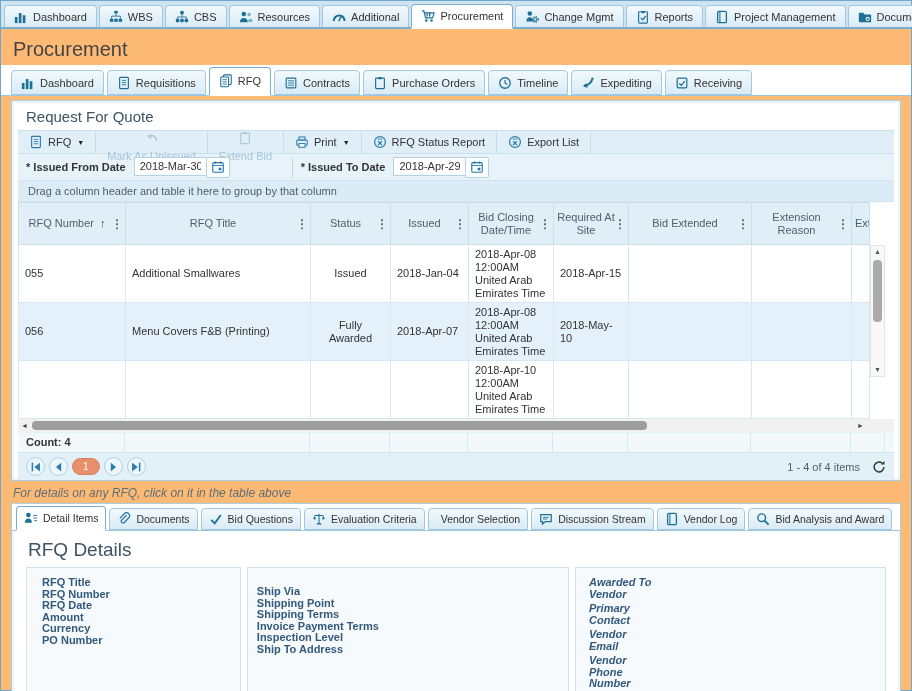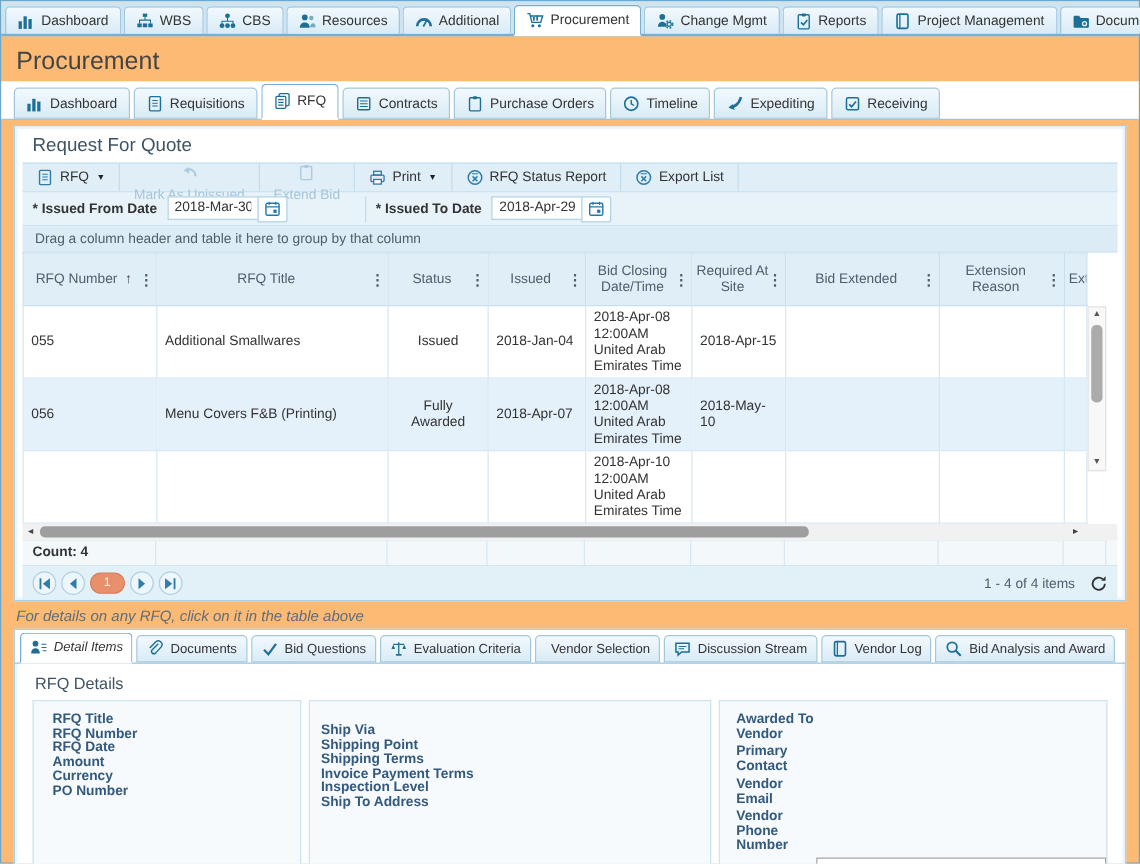--- a/index.html
+++ b/index.html
@@ -24,21 +24,21 @@
   .subnav { display:flex; align-items:flex-end; padding:0 0 0 10px; border-bottom:1px solid #9cc6de;
     height:31px; background:#fff; }
   .stab { display:flex; align-items:center; gap:5px; font-size:11px; color:#333;
     background:linear-gradient(#f2f9fd,#d9ebf6); border:1px solid #a3c8de;
     border-radius:4px 4px 0 0; padding:0 9px; margin-right:3px; height:25px; cursor:pointer; white-space:nowrap; }
   .stab .ic { display:flex; color:#1d6f96; }
   .stab.active { background:#fff; border-color:#79aed3; height:29px; margin-bottom:-1px;
     border-bottom:2px solid #fff; z-index:3; position:relative; }
   .subnav.small { padding-left:4px; height:27px; }
   .subnav.small .stab { font-size:10.5px; height:22px; padding:0 7px; }
-  .subnav.small .stab.active { height:25px;font-style:italic; }
+  .subnav.small .stab.active { height:25px; }
 
   
   .panel { margin:4px 10px 0 10px; border:1px solid #a9cfe4; box-shadow:inset 0 0 0 2px #eaf4fa; background:#fff; }
   .panel-heading { color:#3e5363; font-size:15px; padding:7px 0 5px 14px; }
 
   
   .toolbar { display:flex; align-items:stretch; background:#dfeef7; border-top:1px solid #c9e0ef;
     border-bottom:1px solid #c9e0ef; height:24px; margin:0 6px; }
   .tbtn { display:flex; gap:5px; align-items:center; font-size:11px; padding:0 11px;
     border-right:1px solid #c6ddec; color:#333; cursor:pointer; background:transparent; white-space:nowrap; }
@@ -98,28 +98,28 @@
     color:#2f7cab; display:flex; align-items:center; justify-content:center; cursor:pointer; }
   .pbadge { background:#e8906c; color:#fff; border-radius:9px; padding:2px 10px; font-size:10px;
     border:1px solid #d97f5e; cursor:pointer; }
   .prange { margin-left:auto; font-size:11px; color:#4e5e6a; display:flex; align-items:center; gap:12px; }
   .refresh { color:#333; display:flex; cursor:pointer; }
 
   .note { margin:5px 12px 2px 12px; font-style:italic; color:#5e6e79; font-size:12px; }
 
   
   .details-panel { height:241px; position:relative; overflow:hidden; margin-top:3px; }
-  .details-heading { font-size:13px; color:#3e5363; margin:8px 0 6px 16px; }
+  .details-heading { font-size:19px; color:#3e5363; margin:8px 0 6px 16px; }
   .fields-row { display:flex; gap:6px; margin:0 14px; height:152px; }
   .fieldbox { background:#f6fafc; border:1px solid #cfe3f0; }
   .fb1 { width:216px; padding:9px 0 0 15px; }
   .fb2 { width:324px; padding:18px 0 0 9px; }
   .fb3 { flex:1; padding:9px 0 0 13px; }
   .flabel { font-size:11px; font-weight:bold; color:#33597d; line-height:11.5px; }
-  .fb3 .flabel { width:64px; margin-bottom:3px; }
+  .fb3 .flabel { width:64px; margin-bottom:3px;font-style:italic; }
   .buyer-row { display:flex; align-items:flex-start; margin-top:2px; }
   .buyer-row .flabel { padding-top:18px; }
   .buyer-row textarea { width:232px; height:64px; border:1px solid #a6a6a6; background:#fff;
     resize:both; font-family:"Liberation Sans",sans-serif; font-size:11px; }
 </style>
 </head>
 <body>
 
 <div class="app">
 

